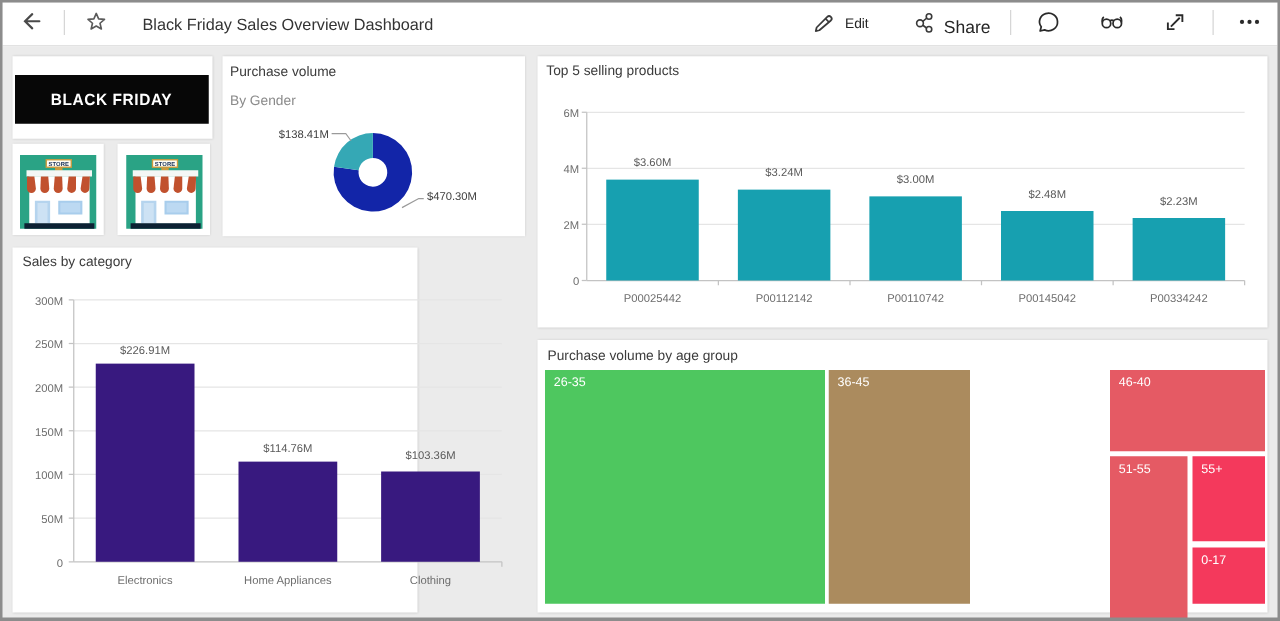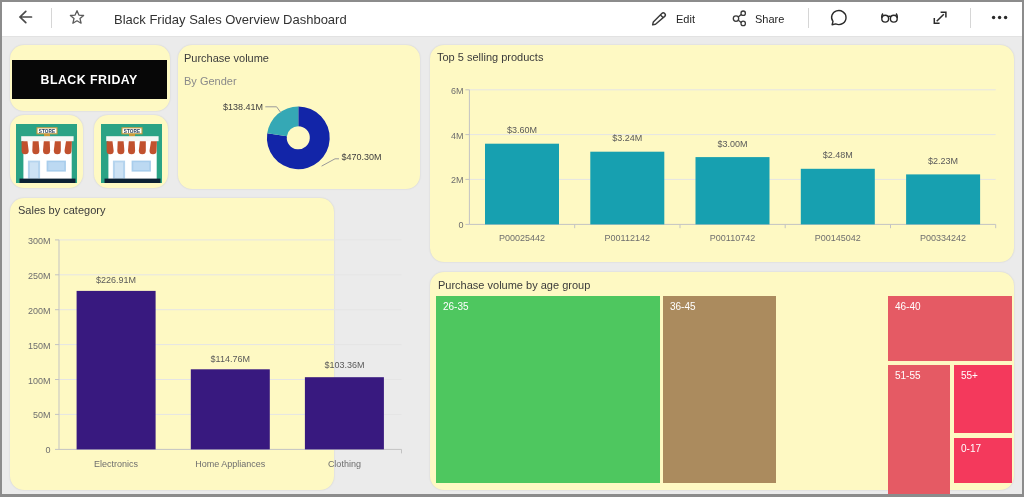--- a/index.html
+++ b/index.html
@@ -1,19 +1,19 @@
 <!DOCTYPE html>
 <html><head>
 <meta charset="utf-8">
 <style>
 * { margin:0; padding:0; box-sizing:border-box; }
 html,body { width:1024px; height:497px; }
 body { position:relative; background:#ebebeb; overflow:hidden; font-family:"Liberation Sans",sans-serif; }
 .abs { position:absolute;text-align:center; }
-.card { position:absolute; background:#fef9c3; border-radius:14px; box-shadow:0 0 2px rgba(0,0,0,0.13); }
+.card { position:absolute; background:#ffffff; border-radius:0; box-shadow:0 0 2px rgba(0,0,0,0.13); }
 .ctitle { position:absolute; font-size:11px; color:#3b3b3b; white-space:nowrap; }
 .border { position:absolute; background:#8c8c8c; z-index:50; }
 svg { position:absolute; overflow:visible; }
 .axlab { font-size:9px; fill:#6e6e6e; }
 .vallab { font-size:9px; fill:#5a5a5a; }
 .tmlab { position:absolute; color:#fff; font-size:10px; }
 .tmblk { position:absolute; }
 </style>
 </head>
 <body>
@@ -62,21 +62,21 @@
   </g>
 
   <rect x="970" y="8" width="1" height="20" fill="#d6d6d6"></rect>
 
   <circle cx="993.6" cy="17.5" r="1.7" fill="#2a2a2a"></circle>
   <circle cx="999.6" cy="17.5" r="1.7" fill="#2a2a2a"></circle>
   <circle cx="1005.6" cy="17.5" r="1.7" fill="#2a2a2a"></circle>
 </svg>
 <div class="abs" style="left:114px;top:12px;font-size:13px;color:#333;">Black Friday Sales Overview Dashboard</div>
 <div class="abs" style="left:676px;top:12.5px;font-size:11px;color:#252525;">Edit</div>
-<div class="abs" style="left:755px;top:12.5px;font-size:11px;color:#252525;">Share</div>
+<div class="abs" style="left:755px;top:12.5px;font-size:14px;color:#252525;">Share</div>
 
 <div class="card" style="left:10px;top:45px;width:160px;height:66px;">
   <div class="abs" style="left:2px;top:15px;width:155px;height:39px;background:#070707;color:#fff;display:flex;align-items:center;justify-content:center;">
     <span style="font-size:13px;font-weight:bold;letter-spacing:0.5px;transform:scaleX(0.95);white-space:nowrap;">BLACK FRIDAY</span>
   </div>
 </div>
 
 <div class="card" style="left:10px;top:115px;width:73px;height:73px;"></div>
 <div class="card" style="left:94px;top:115px;width:74px;height:73px;"></div>
 <svg style="left:16px;top:124px;" width="61" height="59" viewBox="0 0 61 59">

